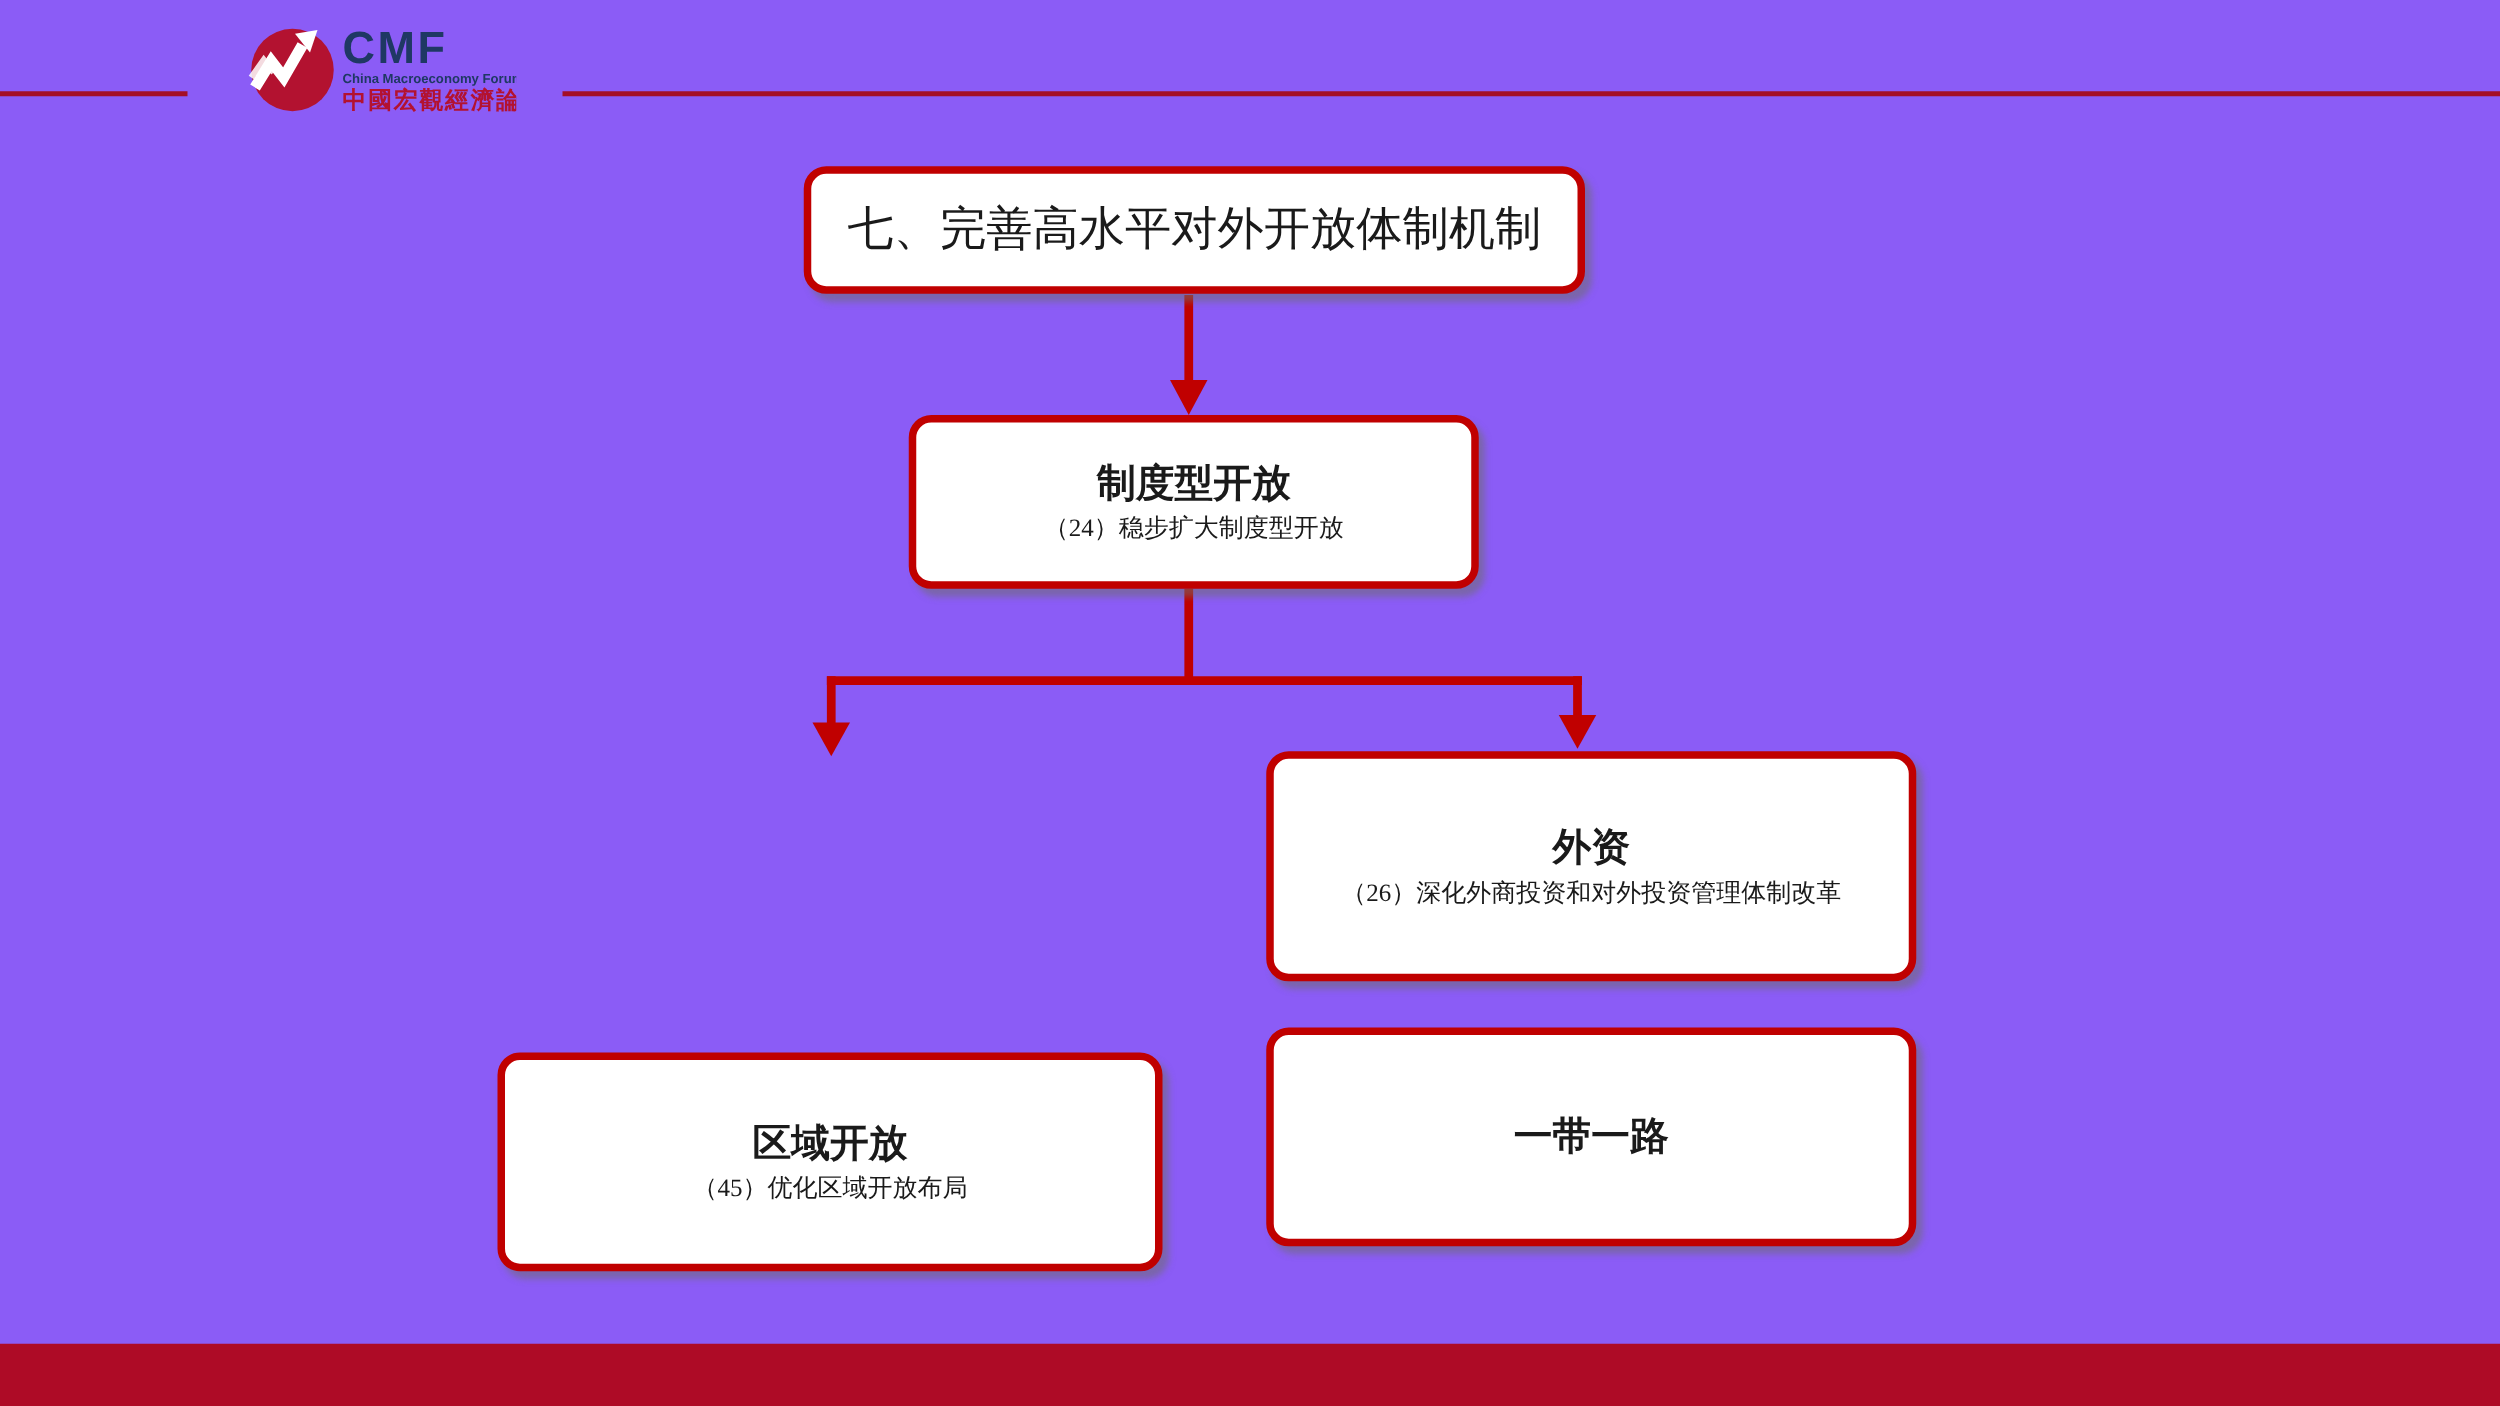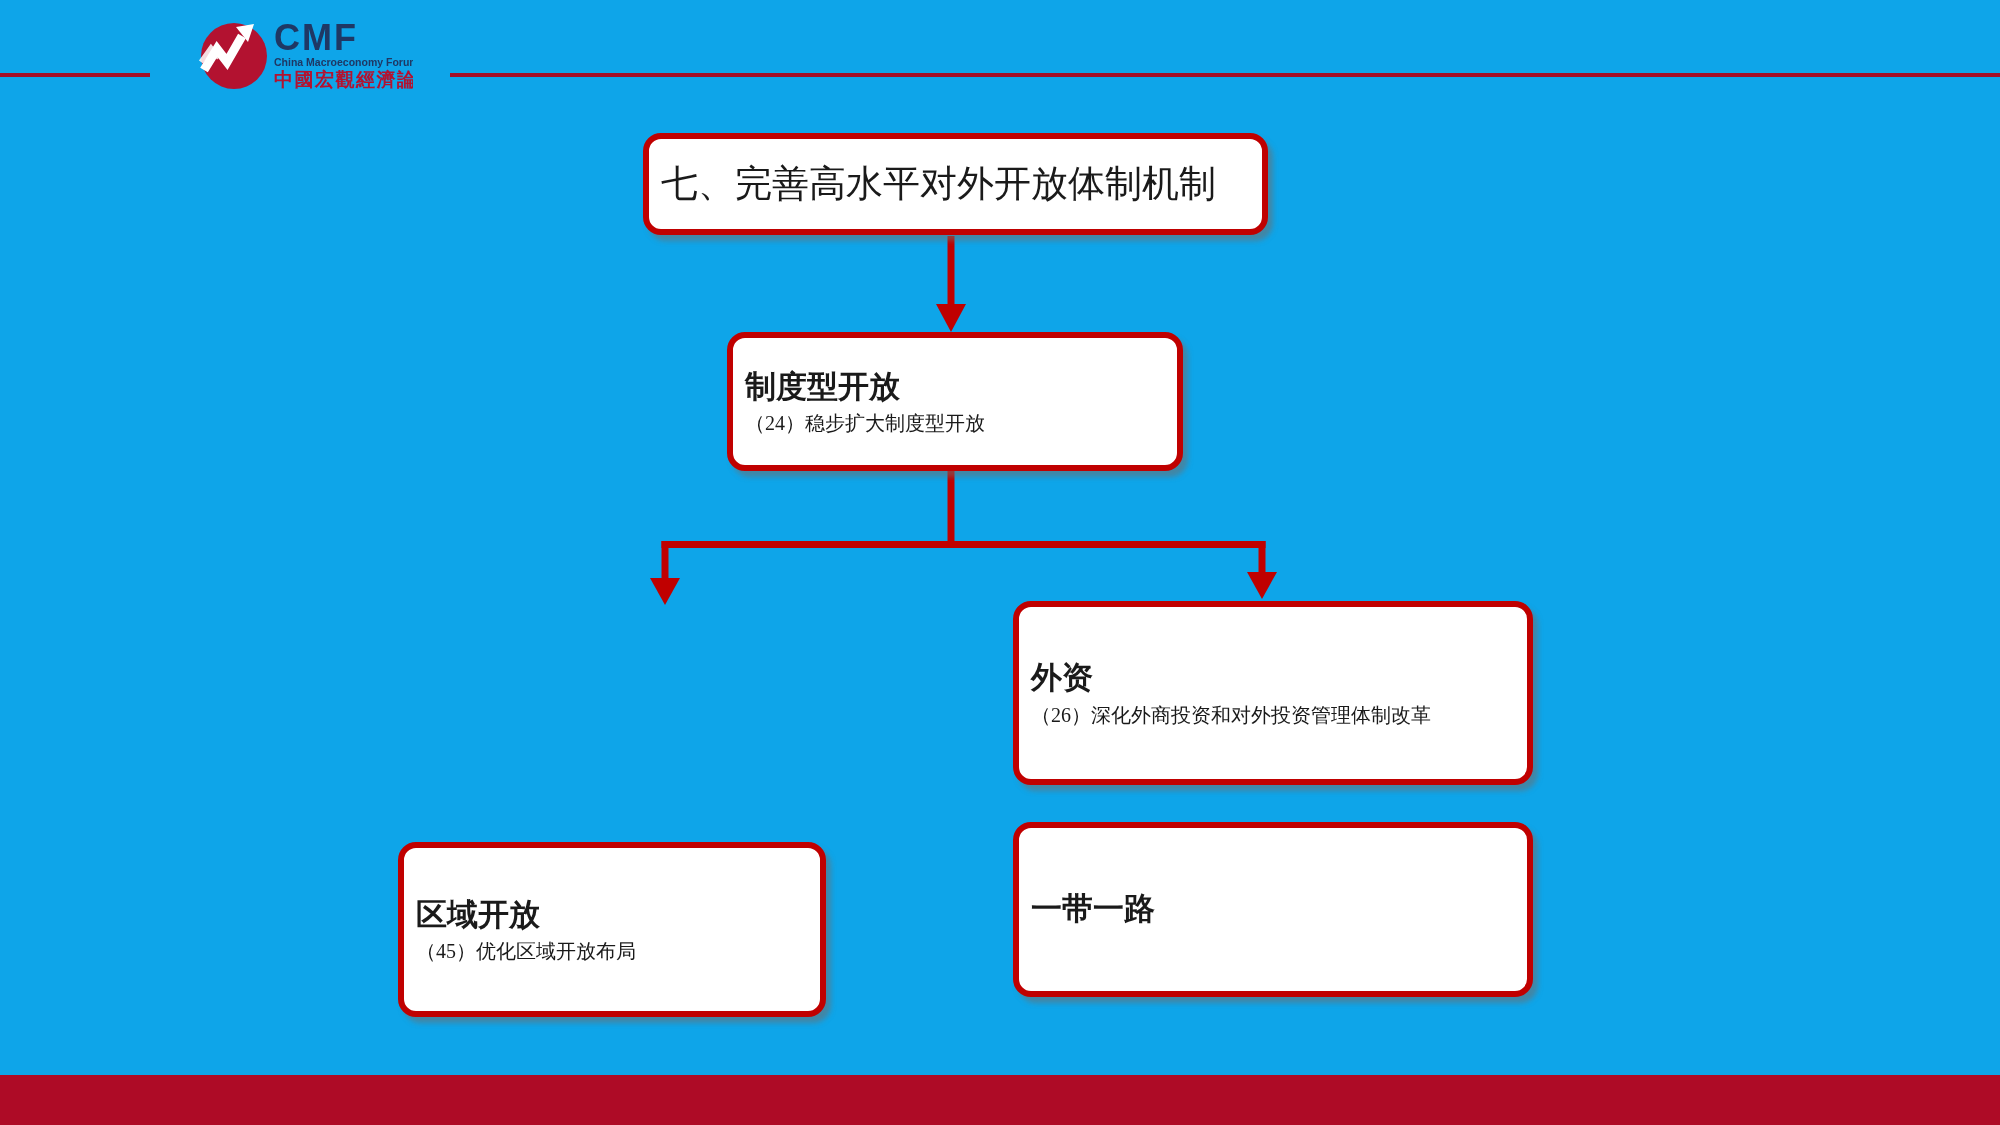--- a/index.html
+++ b/index.html
@@ -1,45 +1,45 @@
 <!DOCTYPE html>
 <html><head>
 <meta charset="utf-8">
 <style>
   html,body{margin:0;padding:0;background:#ffffff;}
   .slide{
     position:relative;
     width:2000px;height:1125px;
-    background:#0ea5e9;
+    background:#8b5cf6;
     overflow:hidden;
     font-family:"Liberation Serif","DejaVu Serif",serif;
   }
   
   .hline{position:absolute;top:73px;height:4px;background:#A40E26;}
   .hline.left{left:0;width:150px;}
   .hline.right{left:450px;width:1550px;}
   
   .logo{position:absolute;left:198px;top:10px;width:215px;height:80px;}
   
   .node{
     position:absolute;
     background:#ffffff;
     border:6px solid #C00000;
     border-radius:18px;
     box-shadow:5px 6px 5px rgba(110,110,110,.55);
-    display:flex;flex-direction:column;justify-content:center;align-items:flex-start;
+    display:flex;flex-direction:column;justify-content:center;align-items:center;
     text-align:center;color:#1a1a1a;
     padding:0 12px;box-sizing:border-box;
     line-height:1.45;
   }
   .node-root{left:643px;top:133px;width:625px;height:102px;font-size:37px;}
   .node-system{left:727px;top:332px;width:456px;height:139px;}
   .node-trade{left:406px;top:604px;width:519px;height:178px;}
   .node-capital{left:1013px;top:601px;width:520px;height:184px;}
-  .node-region{left:398px;top:842px;width:428px;height:175px;}
+  .node-region{left:398px;top:842px;width:532px;height:175px;}
   .node-bri{left:1013px;top:822px;width:520px;height:175px;}
   .node-title{font-weight:700;font-size:31px;}
   .node-sub{font-weight:400;font-size:20px;}
   
   .connectors{position:absolute;left:0;top:0;width:2000px;height:1125px;pointer-events:none;}
   
   .footer-band{position:absolute;left:0;top:1075px;width:2000px;height:50px;background:#AE0B26;}
 </style>
 </head>
 <body>

